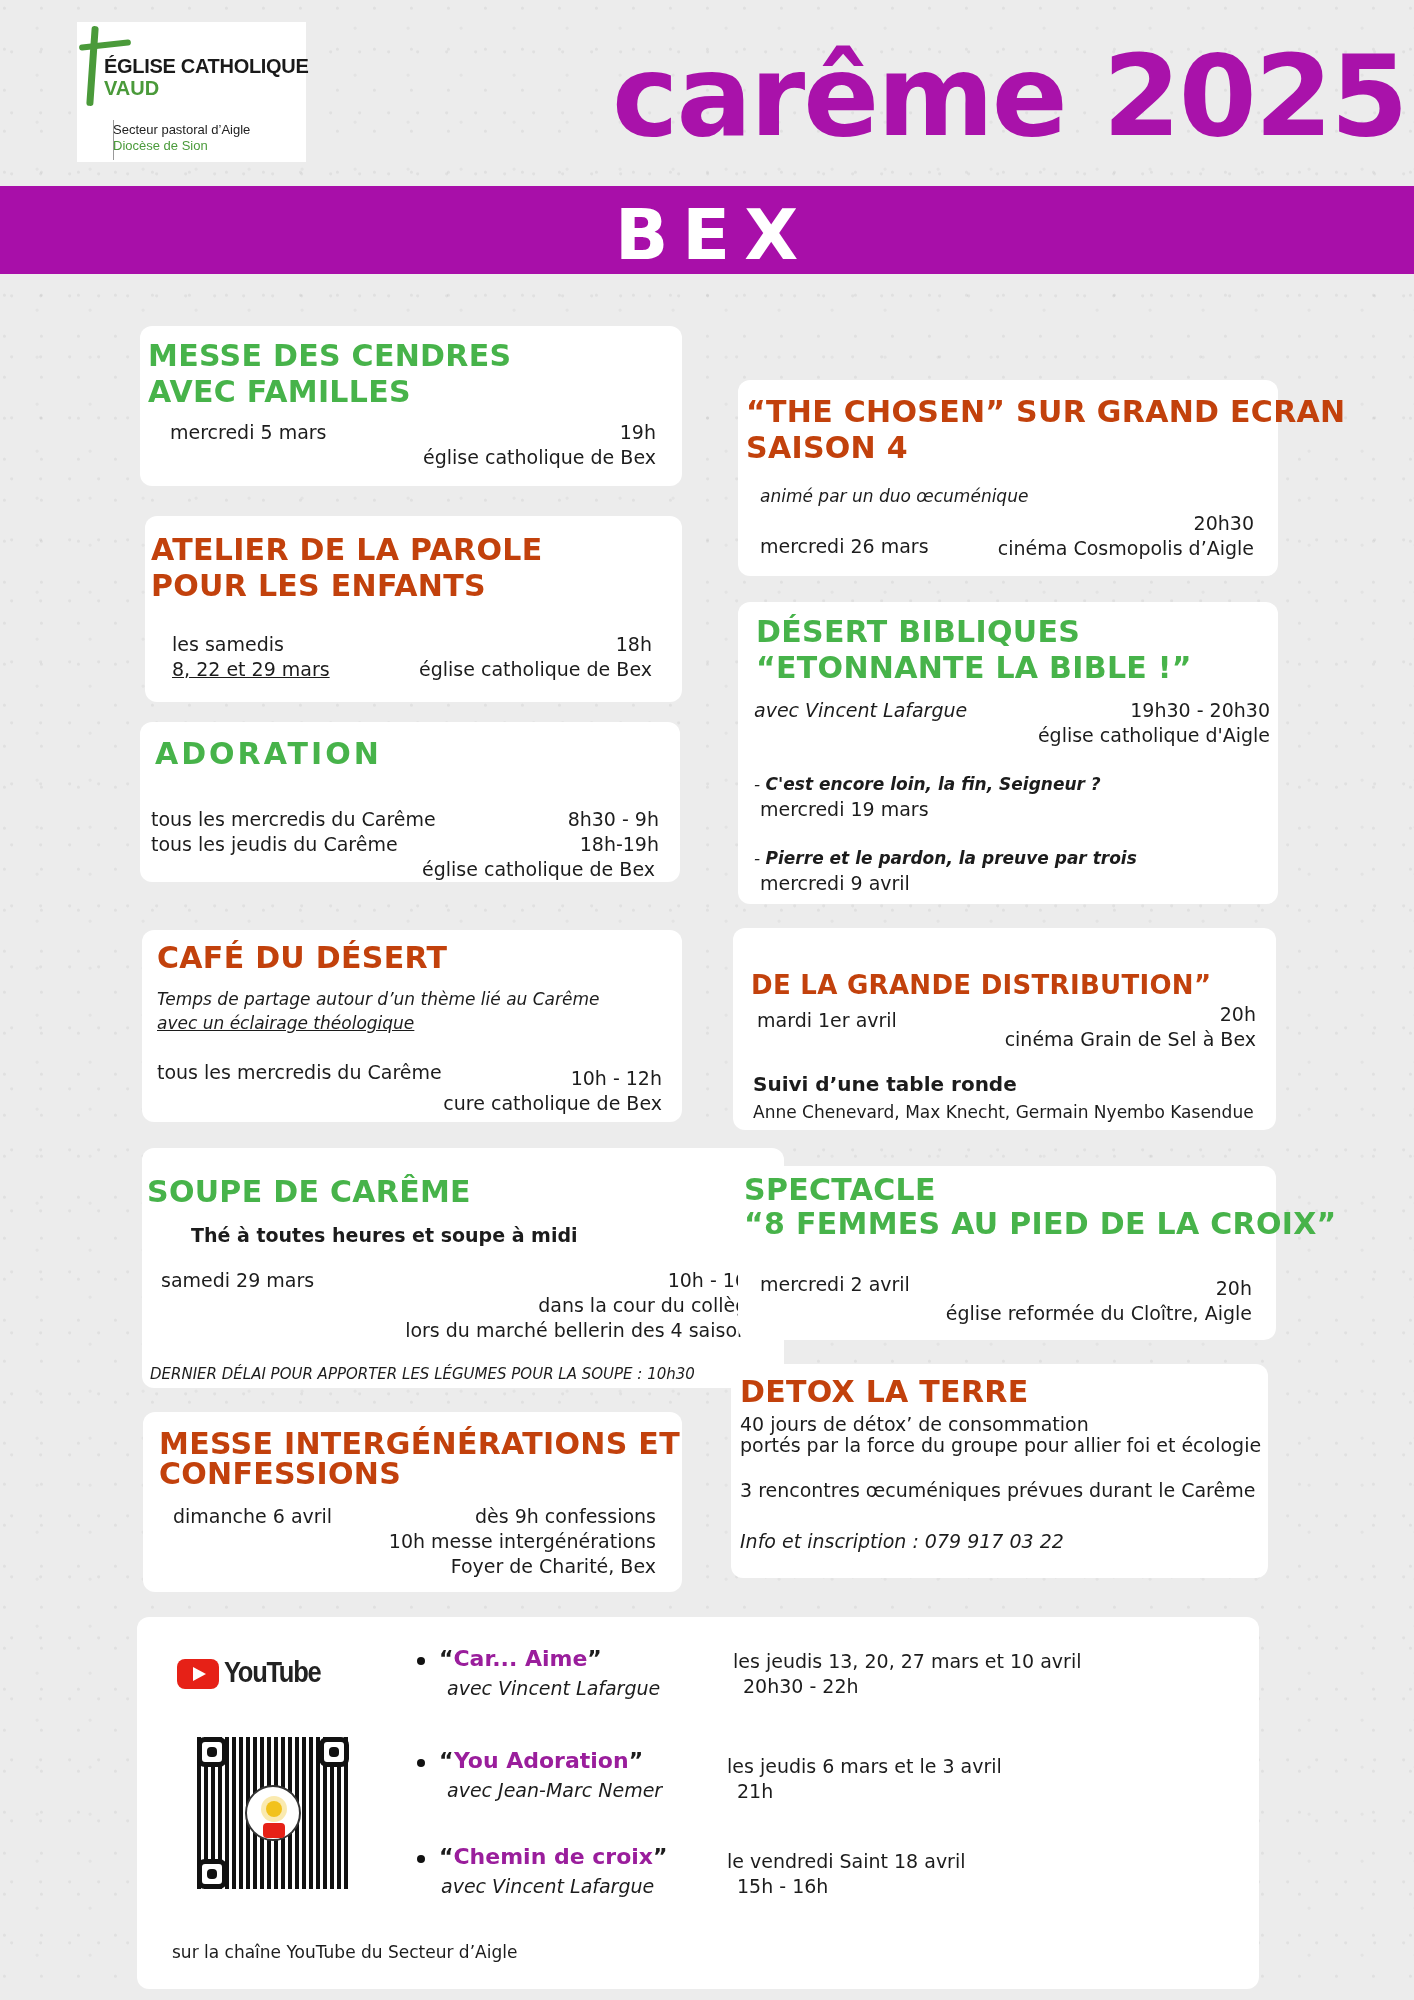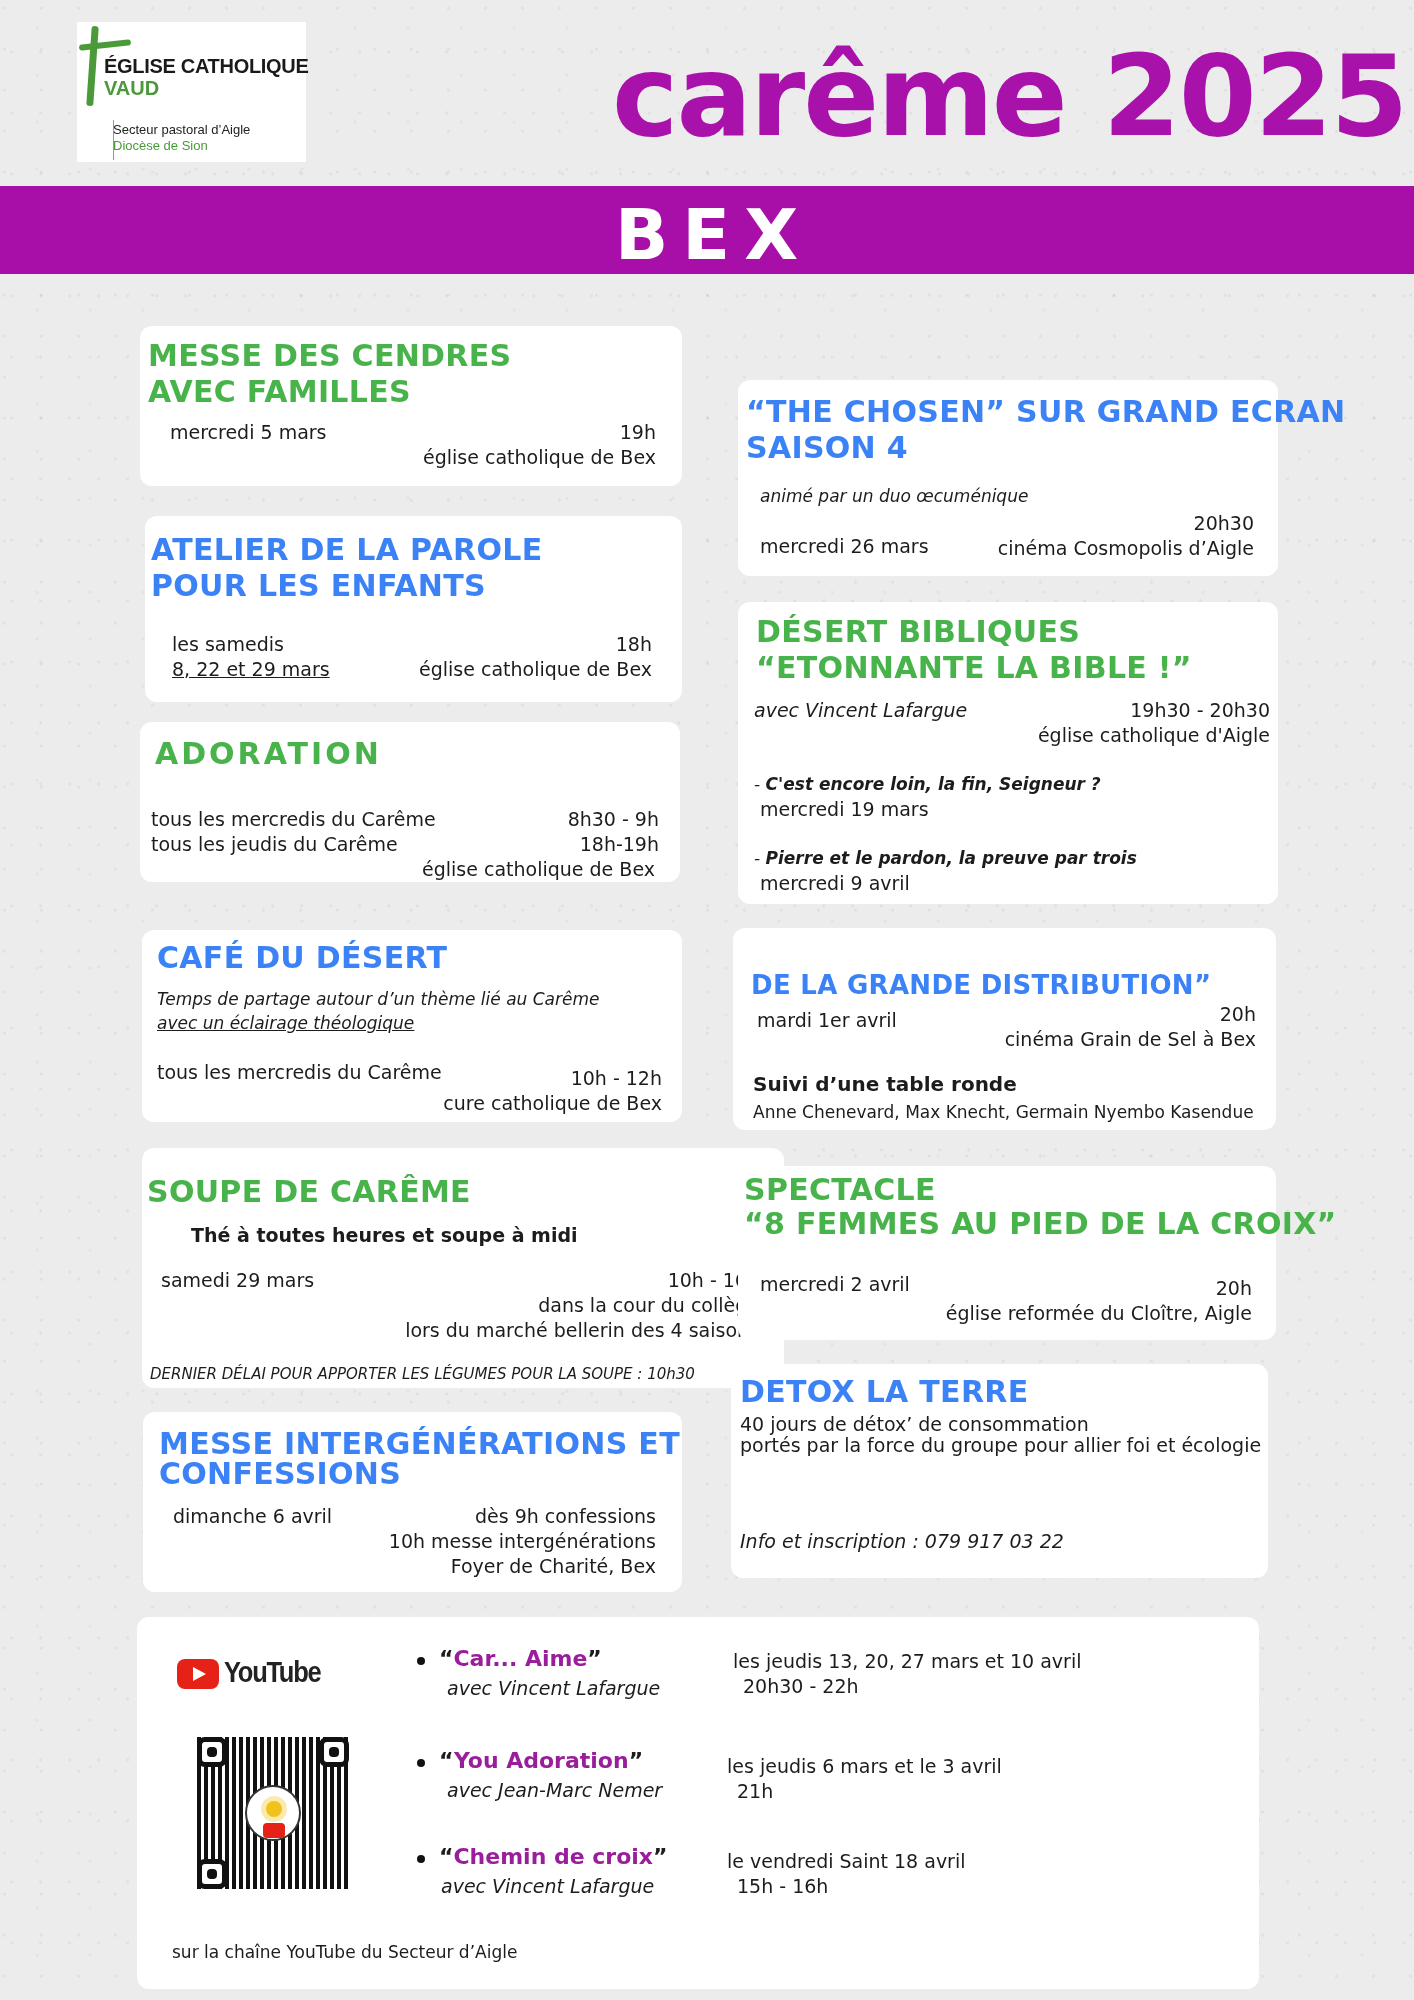--- a/index.html
+++ b/index.html
@@ -51,21 +51,21 @@
     background: #fff;
     border-radius: 12px;
     position: absolute;
   }
   .h-green, .h-black {
     font-family: "DejaVu Sans", sans-serif; font-weight: 700;
     font-size: 30px; line-height: 36px; letter-spacing: 0.3px;
     position: absolute; white-space: nowrap;
   }
   .h-green { color: #47b34a; }
-  .h-black { color: #3b82f6; }
+  .h-black { color: #c2410c; }
   .t {
     position: absolute; font-family: "DejaVu Sans", sans-serif;
     font-size: 19px; line-height: 25px; color: #1c1c1c; white-space: nowrap;
   }
   .r { text-align: right; }
   .it { font-style: italic; }
   .b { font-weight: 700; }
   .sm { font-size: 17px; line-height: 24px; text-align: center; }
   .xs { font-size: 15px; }
 
@@ -194,20 +194,21 @@
   <div class="h-green" style="left:6px; top:40px;">“8 FEMMES AU PIED DE LA CROIX”</div>
   <div class="t" style="left:22px; top:106px;">mercredi 2 avril</div>
   <div class="t r" style="right:24px; top:110px;">20h</div>
   <div class="t r" style="right:24px; top:135px;">église reformée du Cloître, Aigle</div>
 </div>
 
 <div class="card" style="left:731px; top:1364px; width:537px; height:214px;">
   <div class="h-black" style="left:9px; top:10px;">DETOX LA TERRE</div>
   <div class="t" style="left:9px; top:48px;">40 jours de détox’ de consommation</div>
   <div class="t" style="left:9px; top:69px;">portés par la force du groupe pour allier foi et écologie</div>
+  <div class="t" style="left:9px; top:114px;">3 rencontres œcuméniques prévues durant le Carême</div>
   <div class="t it" style="left:9px; top:165px;">Info et inscription : 079 917 03 22</div>
 </div>
 
 <div class="card" style="left:137px; top:1617px; width:1122px; height:372px;">
   <div class="yt-logo" style="left:40px; top:42px;">
     <div class="btn"></div>
     <div class="word">YouTube</div>
   </div>
 
   <div class="qr" style="left:60px; top:120px;">

